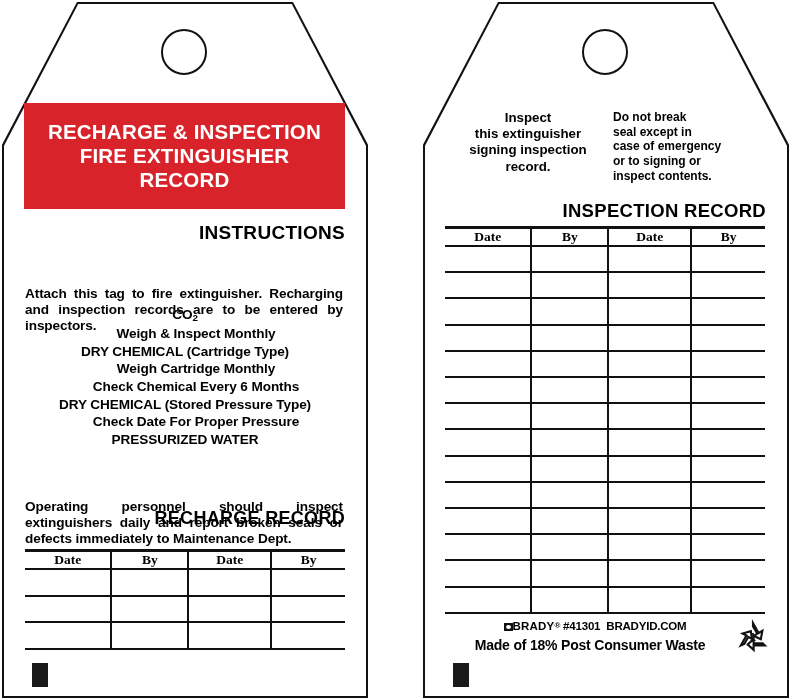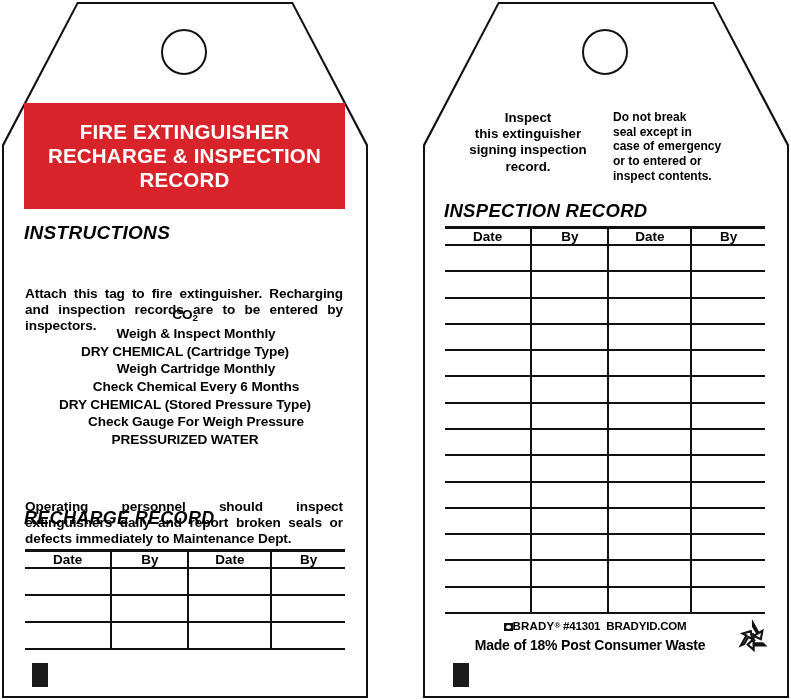--- a/index.html
+++ b/index.html
@@ -42,24 +42,23 @@
     color:#ffffff;
     font-weight:bold;
     letter-spacing:.2px;
     line-height:1.16;
     text-align:center;
   }
   .banner .bl{display:block;white-space:nowrap;}
 
   .heading{
     position:absolute;
-    text-align:left;
+    text-align:right;
     font-weight:bold;
     letter-spacing:.3px;
-    font-style:italic;
   }
 
   .para{
     position:absolute;
     font-weight:bold;
     line-height:1.17;
     text-align:justify;
     text-align-last:left;
     letter-spacing:-0.1px;
     margin-top:33px;
@@ -69,20 +68,21 @@
   .listblk .l0{display:block;}
   .listblk .l1{display:block;padding-left:22px;}
   .listblk sub{font-size:72%;vertical-align:-0.22em;}
 
   
   .rtable{position:absolute;box-sizing:border-box;}
   .rtable table{
     border-collapse:collapse;
     width:100%;height:100%;
     table-layout:fixed;
+    font-family:Liberation Serif, serif;
   }
   .rtable th{
     font-weight:bold;
     text-align:center;
     border-left:2px solid #111;
     border-right:2px solid #111;
     padding:0;
   }
   .rtable td{
     border-left:2px solid #111;
@@ -122,37 +122,37 @@
 <body>
 
 <div class="sheet">
 
   <div class="tag-shape" style="left:2px;top:2px;width:366px;height:696px;"></div>
   <div class="tag-inner" style="left:4px;top:4px;width:362px;height:692px;"></div>
 
   <div class="hole" style="left:161px;top:29px;width:46px;height:46px;"></div>
 
   <div class="banner" style="left:24px;top:103px;width:321px;height:106px;background:#D8232A;font-size:20.5px;">
+    <span class="bl">RECHARGE &amp; INSPECTION</span>
     <span class="bl">FIRE EXTINGUISHER</span>
-    <span class="bl">RECHARGE &amp; INSPECTION</span>
     <span class="bl">RECORD</span>
   </div>
 
   <div class="heading" style="left:24px;top:222px;width:321px;font-size:19px;">INSTRUCTIONS</div>
 
   <div class="para" style="left:25px;top:253px;width:318px;font-size:13.6px;">Attach this tag to fire extinguisher. Recharging and inspection records are to be entered by inspectors.</div>
 
   <div class="listblk" style="left:25px;top:306px;width:320px;font-size:13.6px;text-align:center;">
     <span class="l0">CO<sub>2</sub></span>
     <span class="l1">Weigh &amp; Inspect Monthly</span>
     <span class="l0">DRY CHEMICAL (Cartridge Type)</span>
     <span class="l1">Weigh Cartridge Monthly</span>
     <span class="l1">Check Chemical Every 6 Months</span>
     <span class="l0">DRY CHEMICAL (Stored Pressure Type)</span>
-    <span class="l1">Check Gauge For Weigh Pressure</span>
+    <span class="l1">Check Date For Proper Pressure</span>
     <span class="l0">PRESSURIZED WATER</span>
   </div>
 
   <div class="para" style="left:25px;top:466px;width:318px;font-size:13.6px;">Operating personnel should inspect extinguishers daily and report broken seals or defects immediately to Maintenance Dept.</div>
 
   <div class="heading" style="left:24px;top:508px;width:321px;font-size:18px;">RECHARGE RECORD</div>
 
   <div class="rtable" style="left:25px;top:549px;width:320px;height:101px;font-size:13.5px;">
     <table>
       <colgroup>
@@ -203,21 +203,21 @@
     <span style="display:block">Inspect</span>
     <span style="display:block">this extinguisher</span>
     <span style="display:block">signing inspection</span>
     <span style="display:block">record.</span>
   </div>
 
   <div style="position:absolute;left:613px;top:110px;width:170px;text-align:left;font-weight:bold;font-size:12px;line-height:1.22;">
     <span style="display:block">Do not break</span>
     <span style="display:block">seal except in</span>
     <span style="display:block">case of emergency</span>
-    <span style="display:block">or to entered or</span>
+    <span style="display:block">or to signing or</span>
     <span style="display:block">inspect contents.</span>
   </div>
 
   <div class="heading" style="left:444px;top:200px;width:322px;font-size:18.5px;">INSPECTION RECORD</div>
 
   <div class="rtable" style="left:445px;top:226px;width:320px;height:388px;font-size:13.5px;">
     <table>
       <colgroup>
           <col style="width:27%">
           <col style="width:24%">

